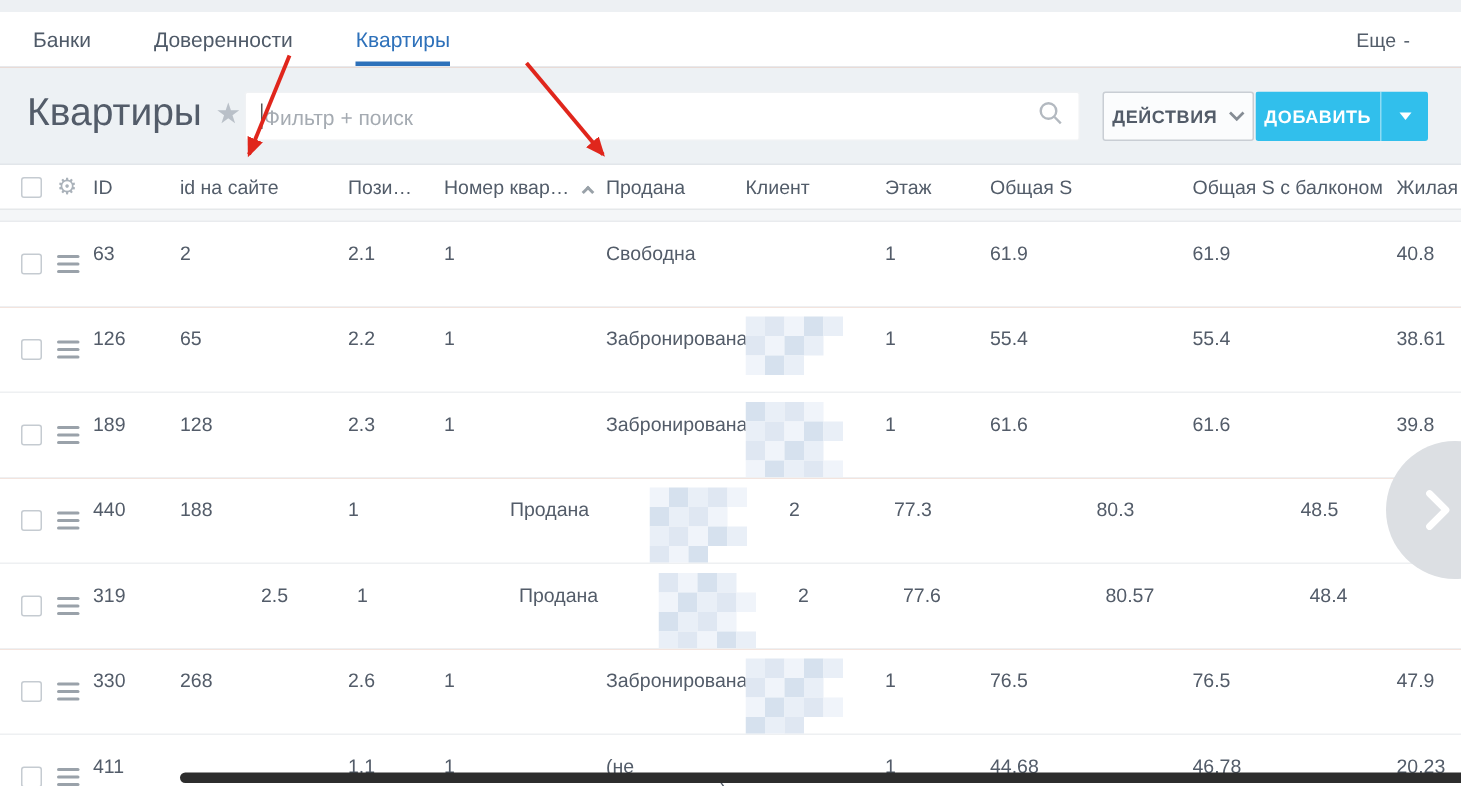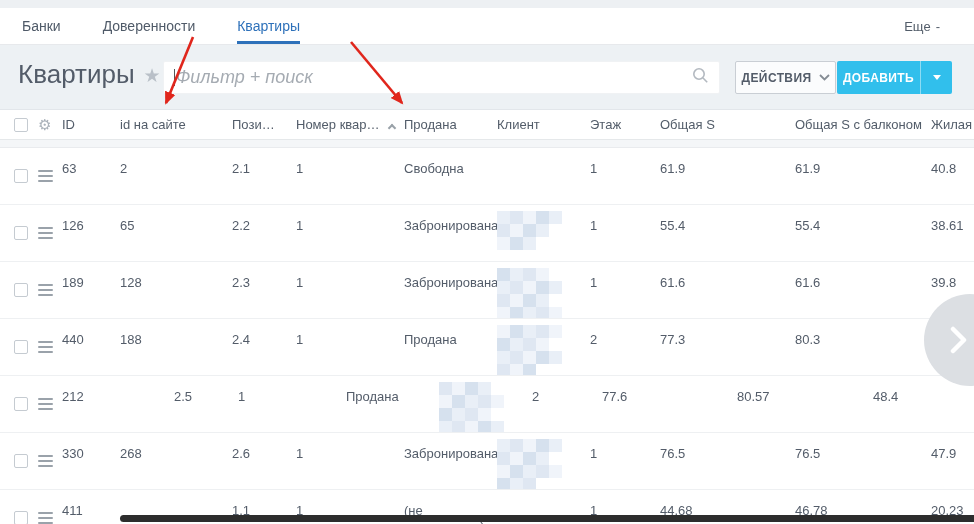--- a/index.html
+++ b/index.html
@@ -15,21 +15,21 @@
   .tab.active { color:#2e71ba; border-bottom-color:#2e71ba; }
   .more-menu { position:absolute; right:34px; top:0; height:100%; display:flex; align-items:center; font-size:13px; color:#525c69; cursor:pointer; }
   .more-dash { margin-left:5px; color:#525c69; }
 
   
   .toolbar { position:relative; height:65px; background:#edf1f4; border-bottom:1px solid #e2e6ea; }
   .page-title { position:absolute; left:18px; top:14px; font-size:26px; font-weight:400; color:#535c69; display:flex; align-items:center; }
   .star-icon { font-size:19px; color:#b9c0c8; margin-left:9px; position:relative; top:1px; }
   .filter-box { position:absolute; left:163px; top:16px; width:557px; height:33px; background:#fff; border:1px solid #f0f2f4; border-radius:2px; display:flex; align-items:center; padding:0 10px; }
   .input-caret { width:1px; height:17px; background:#555; margin-right:1px; }
-  .filter-input { flex:1; border:none; outline:none; font-size:18px; color:#535c69; font-family:"Liberation Sans",sans-serif; background:transparent;font-style:italic; }
+  .filter-input { flex:1; border:none; outline:none; font-size:14px; color:#535c69; font-family:"Liberation Sans",sans-serif; background:transparent; }
   .filter-input::placeholder { color:#a5abb2; }
   .search-icon { flex:none; margin-left:6px; }
   .actions-btn { position:absolute; left:735px; top:16px; width:101px; height:33px; background:#fbfcfd; border:1px solid #c9ced4; border-radius:2px; font-size:12px; font-weight:700; letter-spacing:.4px; color:#535c69; display:flex; align-items:center; justify-content:center; gap:7px; cursor:pointer; font-family:"Liberation Sans",sans-serif; }
   .add-split { position:absolute; left:837px; top:16px; width:115px; height:33px; border-radius:2px; overflow:hidden; display:flex; }
   .add-main { flex:1; border:none; color:#fff; font-size:12px; font-weight:700; letter-spacing:.4px; cursor:pointer; font-family:"Liberation Sans",sans-serif; }
   .add-caret-part { width:32px; border:none; border-left:1px solid rgba(255,255,255,.45); cursor:pointer; display:flex; align-items:center; justify-content:center; }
   .tri-down { width:0; height:0; border:4px solid transparent; border-top:5px solid #fff; margin-top:4px; }
 
   
   .grid-head { display:flex; height:30px; background:#fff; border-bottom:1px solid #e5e8ea; align-items:center; font-size:13px; color:#525c69; }
@@ -251,21 +251,20 @@
           </div>
       <div class="cell c-menu">
             <span class="burger">
               <span></span>
               <span></span>
               <span></span>
             </span>
           </div>
       <div class="cell c-id">440</div>
       <div class="cell c-siteid">188</div>
-      <div class="cell c-pos">2.4</div>
       <div class="cell c-num">1</div>
       <div class="cell c-status">Продана</div>
       <div class="cell c-client">
             <span class="client-blur" style="grid-template-columns: repeat(5, 13px);">
               <div class="px" style="background: rgb(240, 244, 250);"></div>
               <div class="px" style="background: rgb(214, 225, 238);"></div>
               <div class="px" style="background: rgb(233, 239, 247);"></div>
               <div class="px" style="background: rgb(223, 231, 242);"></div>
               <div class="px" style="background: rgb(240, 244, 250);"></div>
               <div class="px" style="background: rgb(214, 225, 238);"></div>
@@ -295,21 +294,21 @@
       <div class="cell c-check">
             <span class="checkbox"></span>
           </div>
       <div class="cell c-menu">
             <span class="burger">
               <span></span>
               <span></span>
               <span></span>
             </span>
           </div>
-      <div class="cell c-siteid">212</div>
+      <div class="cell c-siteid">319</div>
       <div class="cell c-pos">2.5</div>
       <div class="cell c-num">1</div>
       <div class="cell c-status">Продана</div>
       <div class="cell c-client">
             <span class="client-blur" style="grid-template-columns: repeat(5, 13px);">
               <div class="px" style="background: rgb(223, 231, 242);"></div>
               <div class="px" style="background: rgb(240, 244, 250);"></div>
               <div class="px" style="background: rgb(214, 225, 238);"></div>
               <div class="px" style="background: rgb(233, 239, 247);"></div>
               <div class="px" style="background: transparent;"></div>

